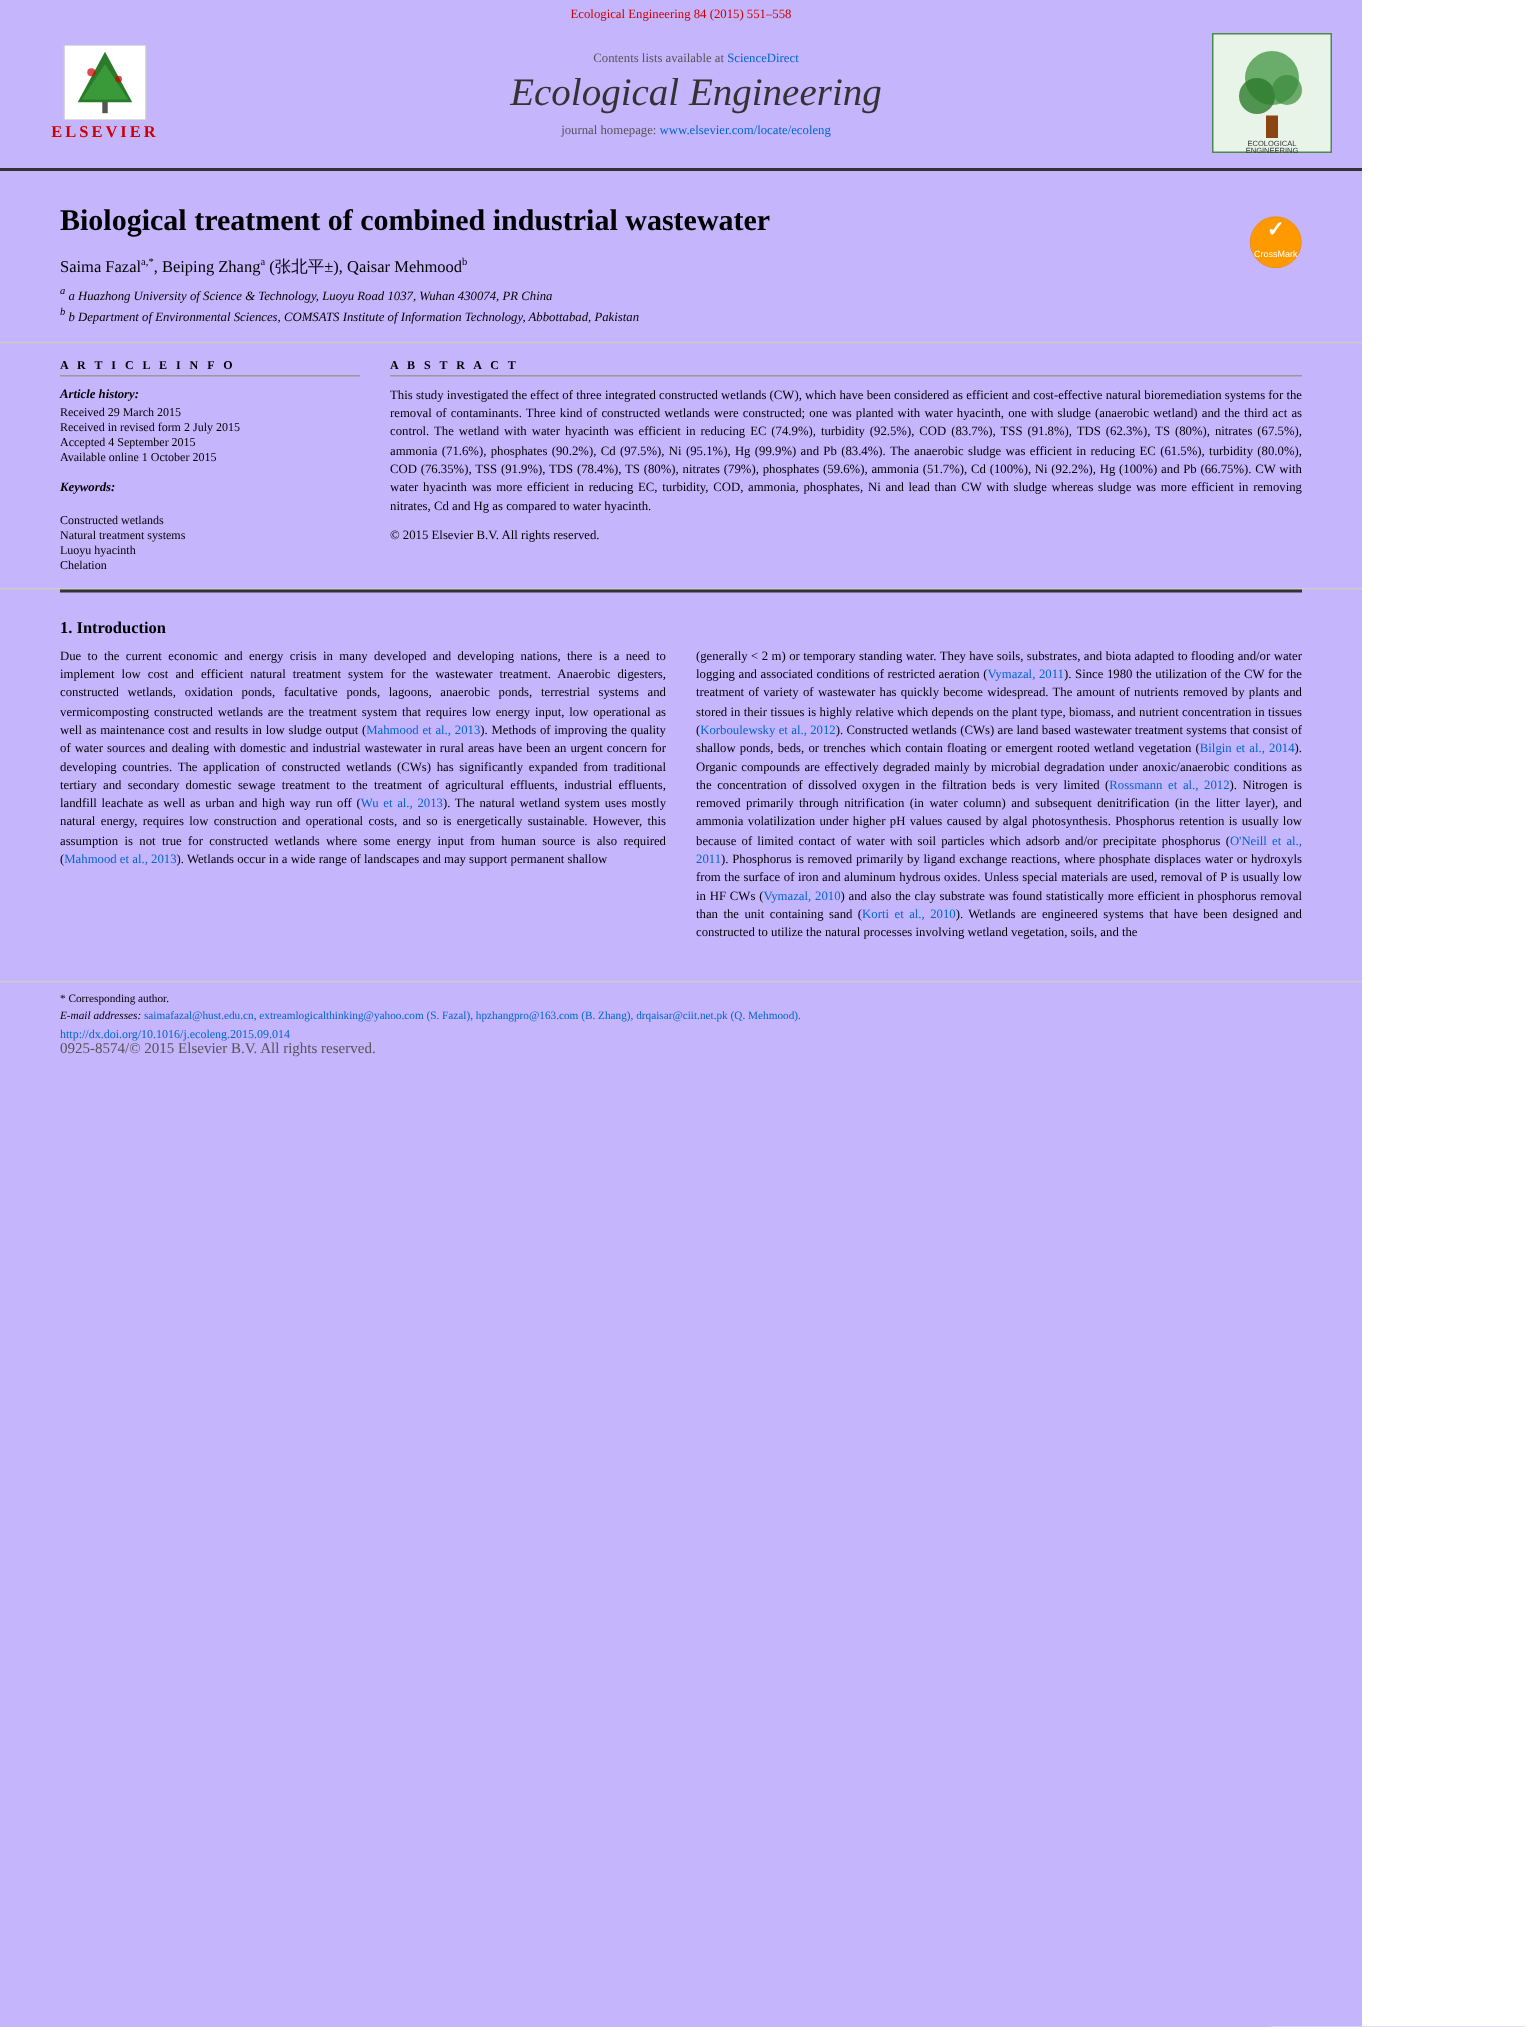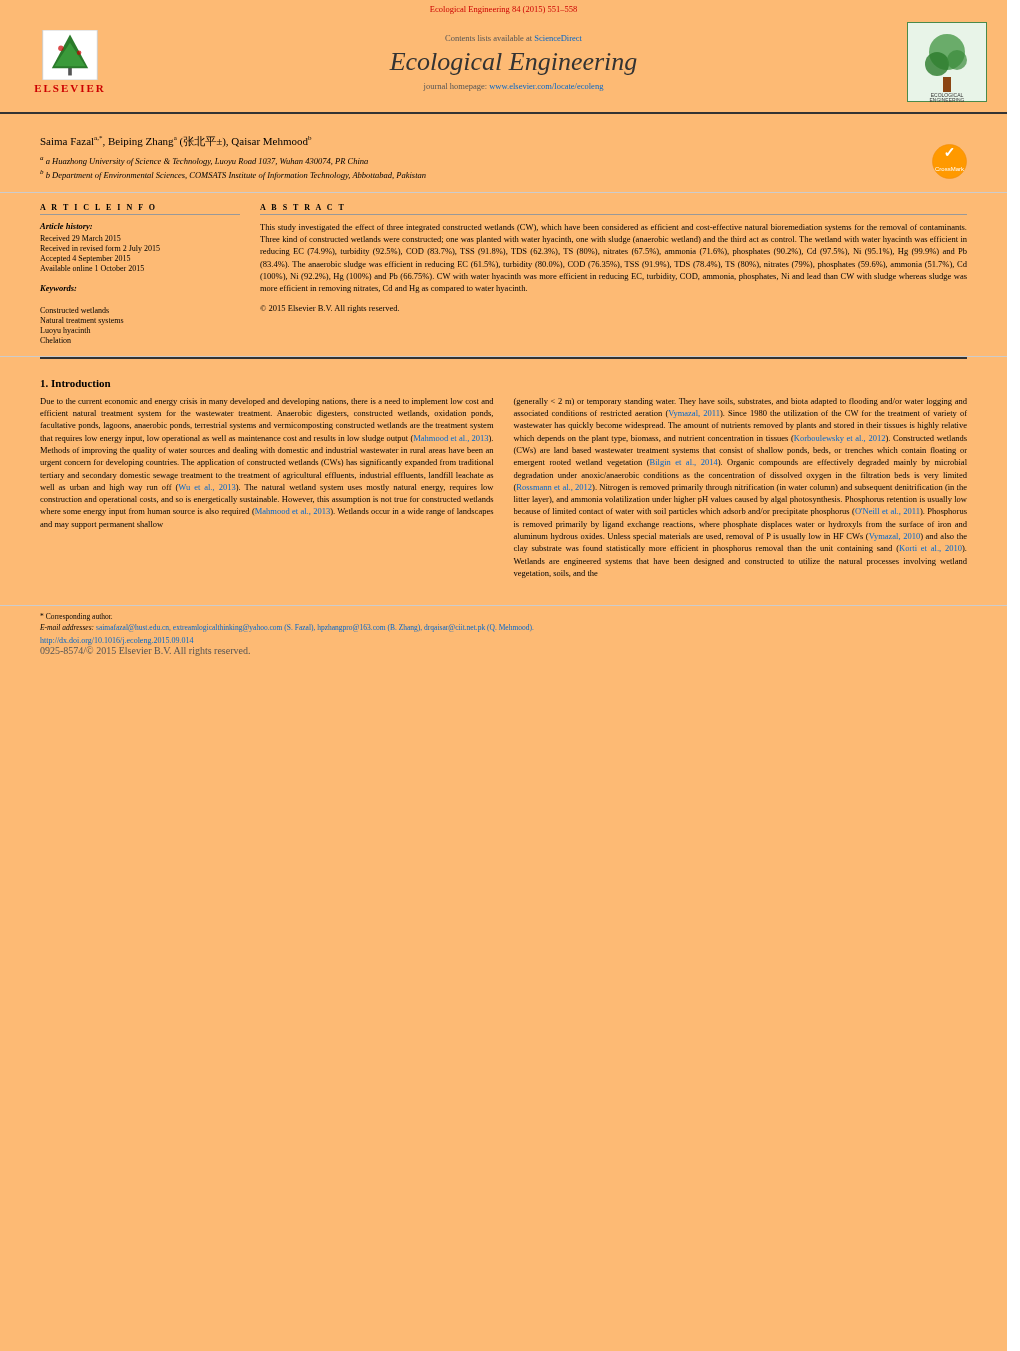--- a/index.html
+++ b/index.html
@@ -6,23 +6,23 @@
     body {
       background: #fff;
       font-family: 'Times New Roman', Times, serif;
       font-size: 9.5px;
       color: #000;
       width: 1020px;
       min-height: 1351px;
     }
 
     .page-wrapper {
-      width: 1007px;
+      width: 908px;
       min-height: 1351px;
-      background: #fdba74;
+      background: #c4b5fd;
       padding: 0;
     }
 
     
     .journal-header {
       border-bottom: 2px solid #333;
       padding-bottom: 4px;
       margin-bottom: 0;
     }
 
@@ -333,20 +333,21 @@
           <text x="40" y="75" text-anchor="middle" font-size="5" fill="#333" font-family="Arial">ECOLOGICAL</text>
           <text x="40" y="80" text-anchor="middle" font-size="5" fill="#333" font-family="Arial">ENGINEERING</text>
         </svg>
       </div>
     </div>
   </div>
 
   <div class="article-section">
     <div class="crossmark-wrapper">
       <div class="authors-block">
+        <div class="article-title">Biological treatment of combined industrial wastewater</div>
         <div class="authors-line">
           <span>Saima Fazal</span><sup class="superscript">a,*</sup>,
           <span>Beiping Zhang</span><sup class="superscript">a</sup>
           <span> (张北平±)</span>,
           <span>Qaisar Mehmood</span><sup class="superscript">b</sup>
         </div>
         <div class="affiliation">
           <sup class="affil-letter">a</sup> <span>a  Huazhong University of Science &amp; Technology, Luoyu Road 1037, Wuhan 430074, PR China</span>
         </div>
         <div class="affiliation">

